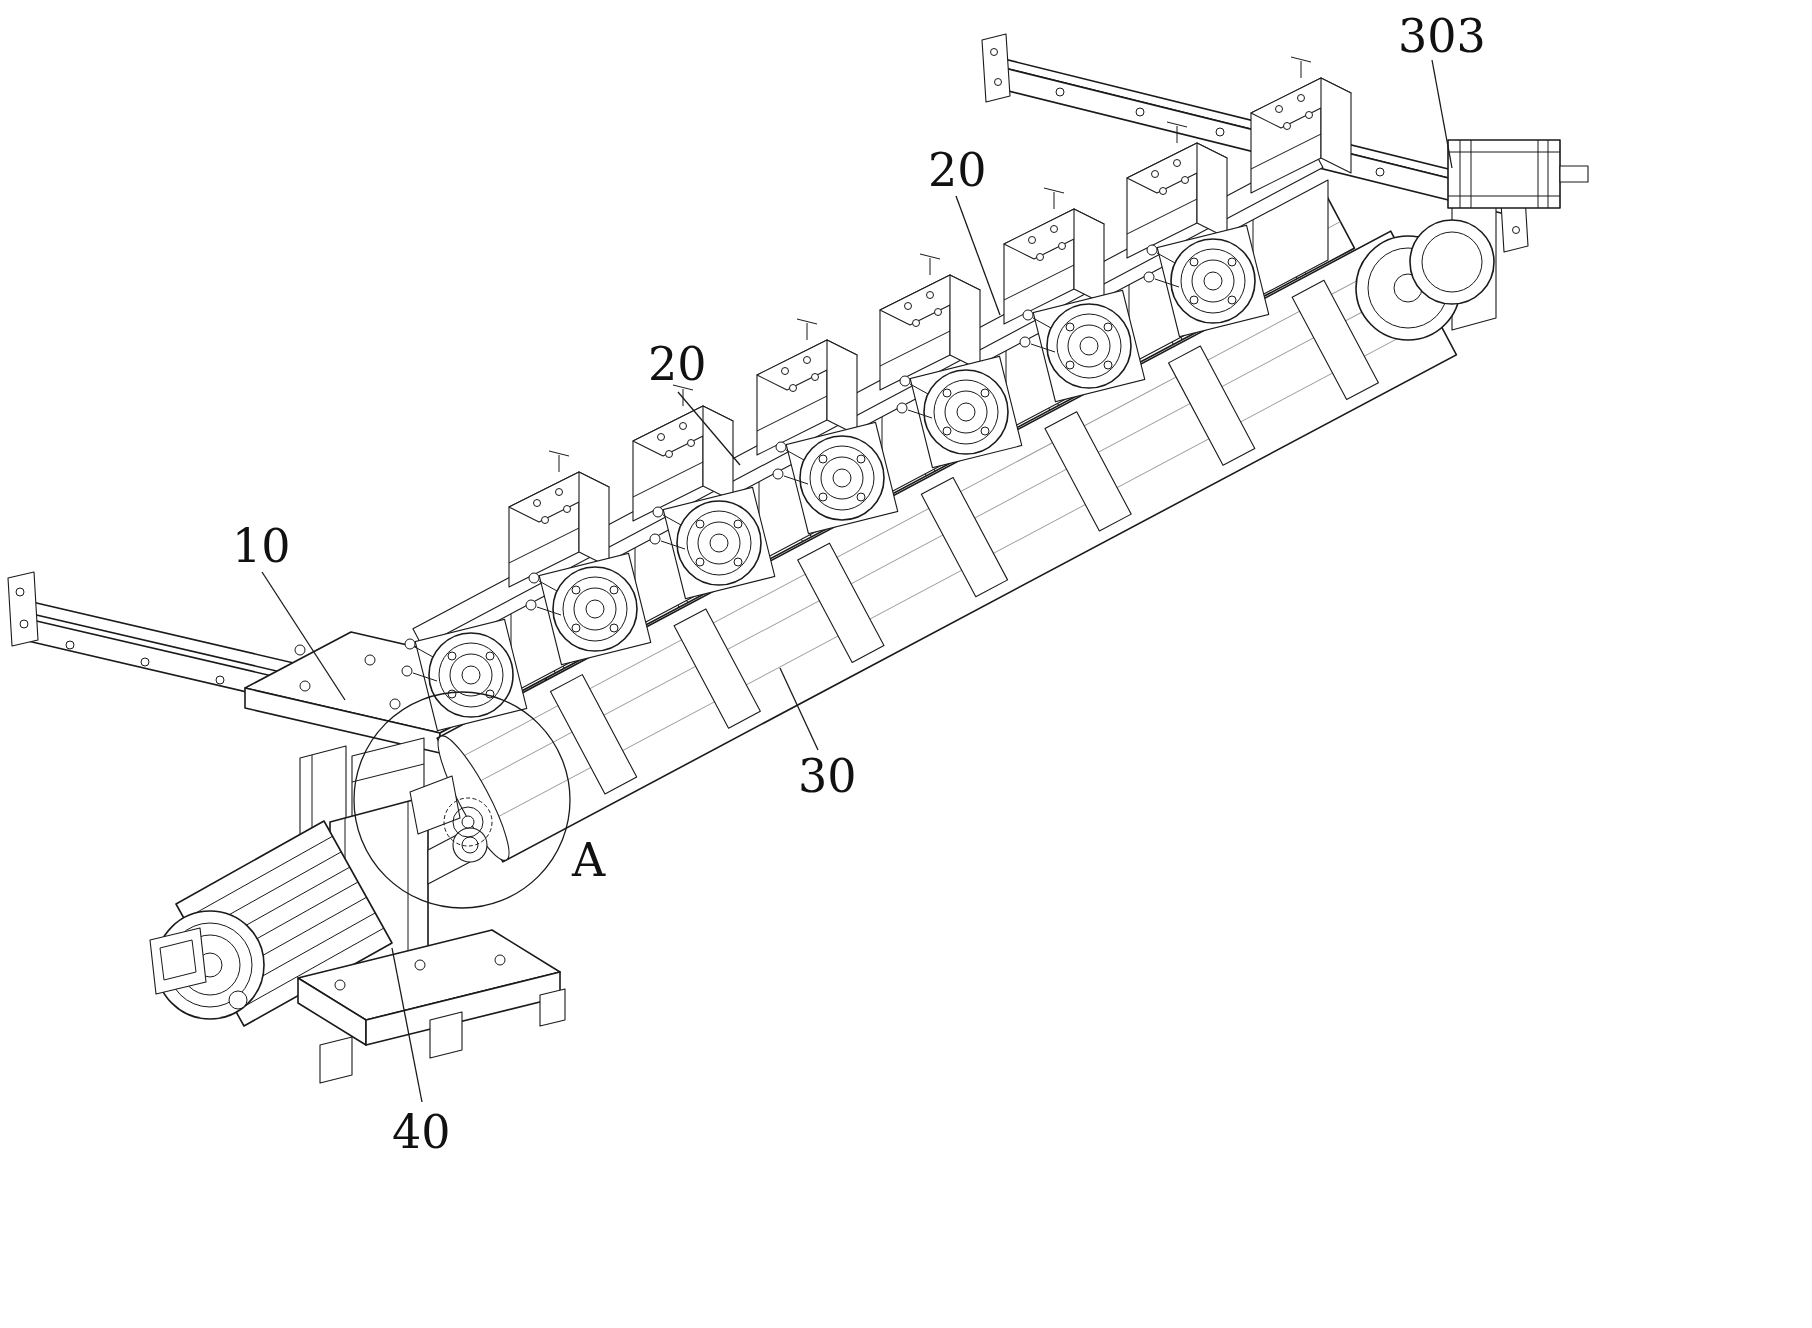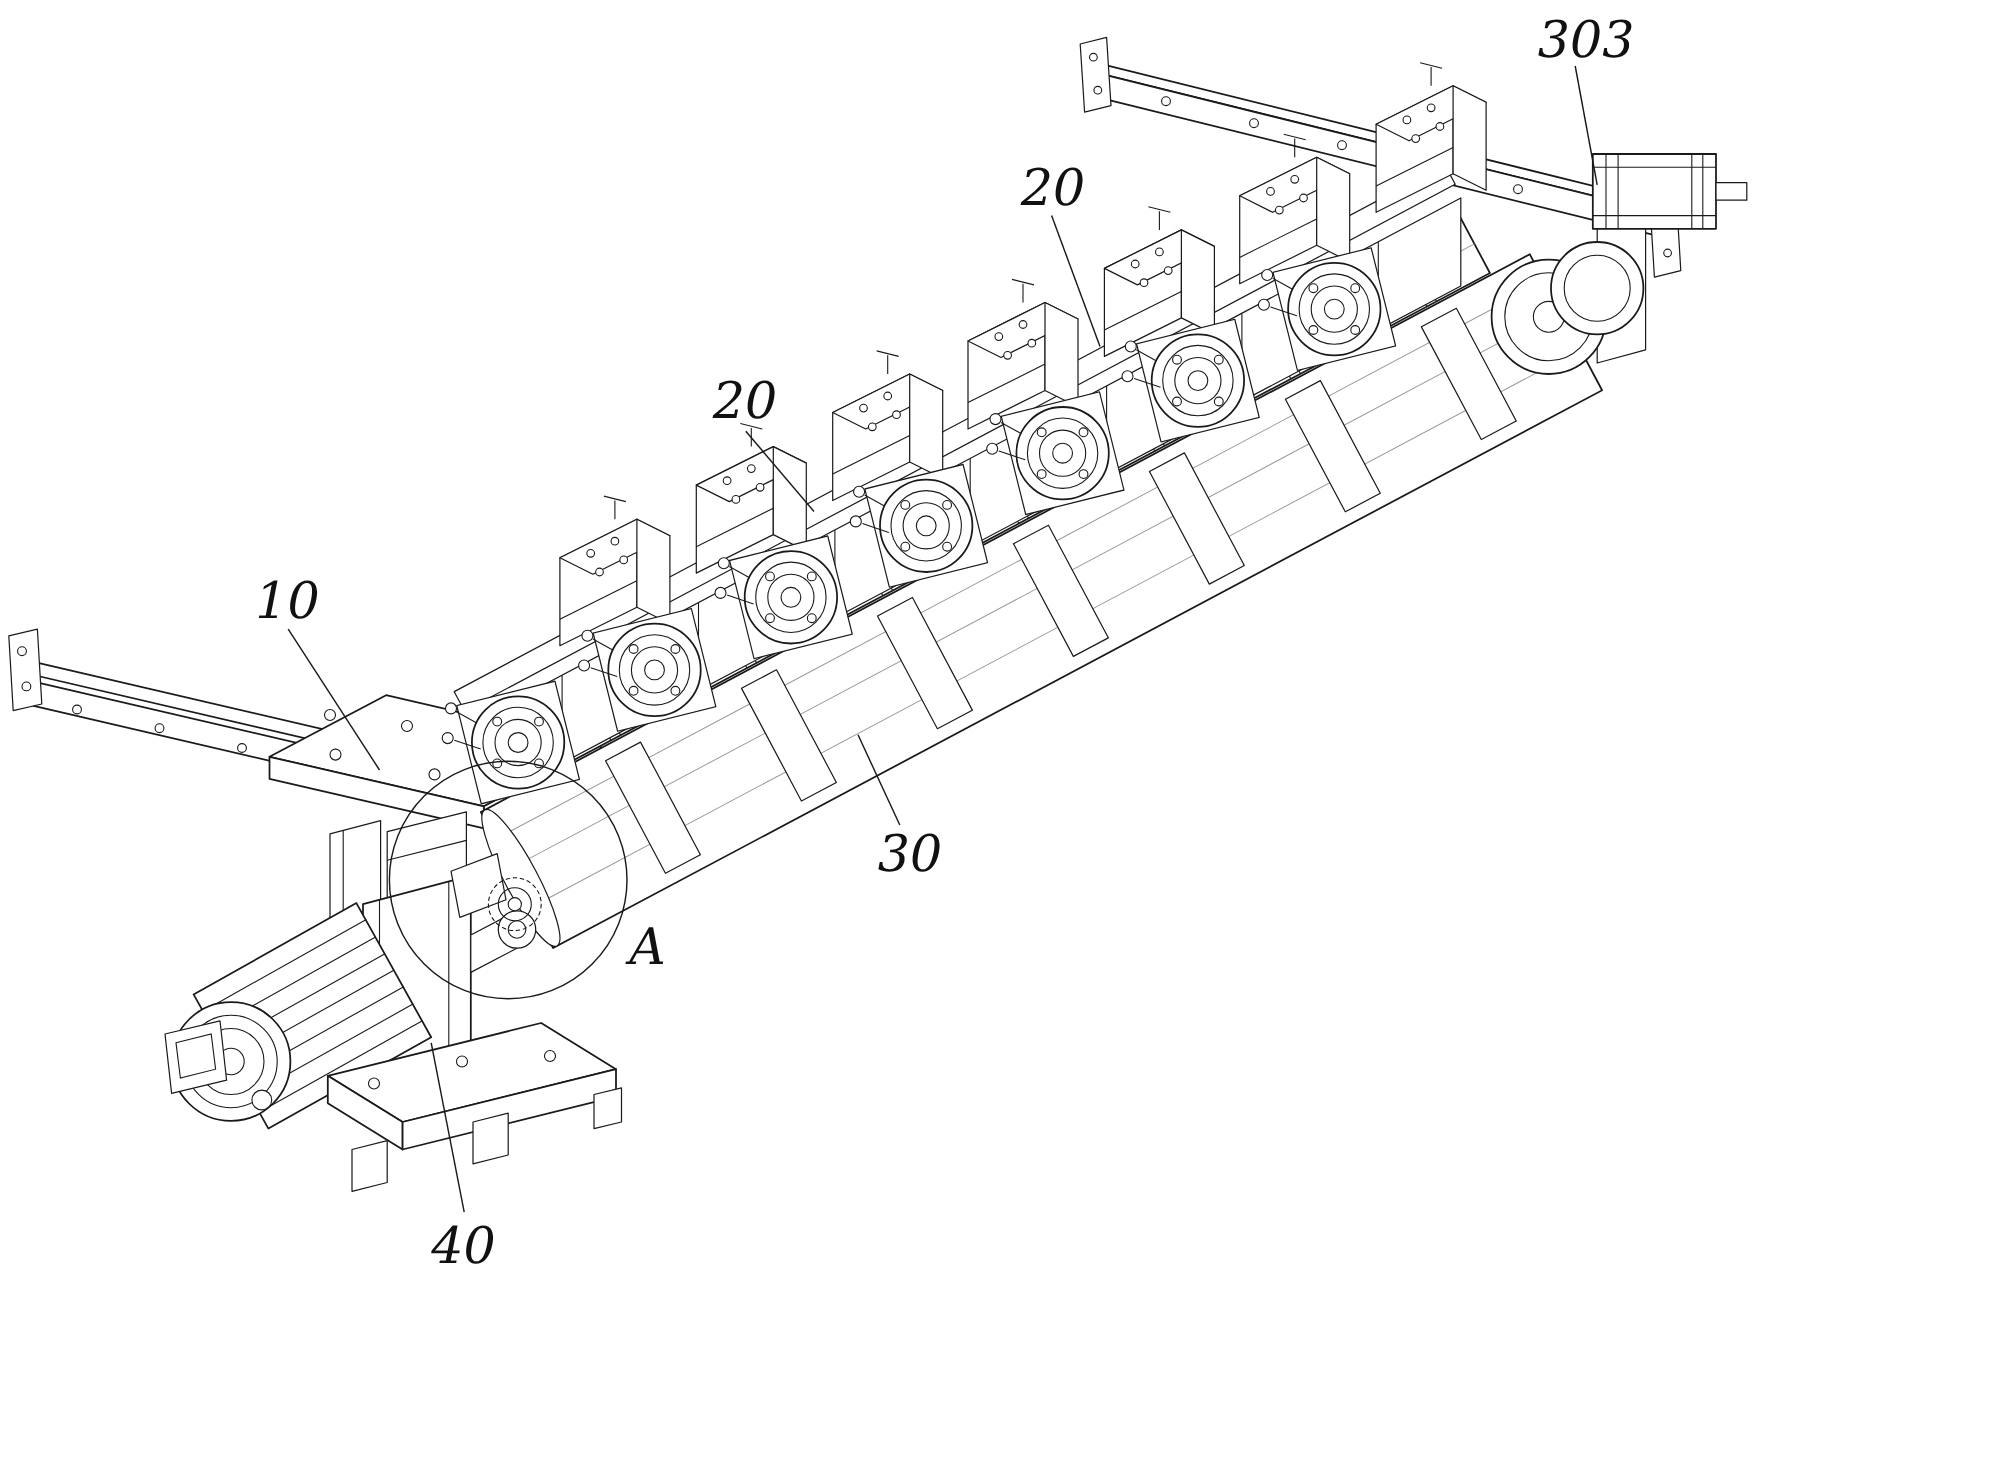--- a/index.html
+++ b/index.html
@@ -1,16 +1,16 @@
 <!DOCTYPE html>
 <html><head>
 <meta charset="utf-8">
 <style>
   html,body{margin:0;padding:0;background:#ffffff;}
-  .page{position:relative;width:1812px;height:1328px;background:#fff;overflow:hidden;font-style:italic;}
+  .page{position:relative;width:1812px;height:1328px;background:#fff;overflow:hidden;}
   svg{display:block;}
   
   .ln  {fill:#ffffff;stroke:#1a1a1a;stroke-width:1.6;stroke-linejoin:round;}
   .ln2 {fill:#ffffff;stroke:#1a1a1a;stroke-width:1.1;stroke-linejoin:round;}
   .nf  {fill:none;stroke:#1a1a1a;stroke-width:1.3;stroke-linejoin:round;}
   .nf2 {fill:none;stroke:#1a1a1a;stroke-width:1;}
   .lite{fill:none;stroke:#9a9a9a;stroke-width:0.9;}
   .hole{fill:#ffffff;stroke:#1a1a1a;stroke-width:1;}
   .leader{fill:none;stroke:#1a1a1a;stroke-width:1.3;}
   .lbl{font-family:"DejaVu Serif","Liberation Serif",serif;font-size:46px;fill:#111111;}

